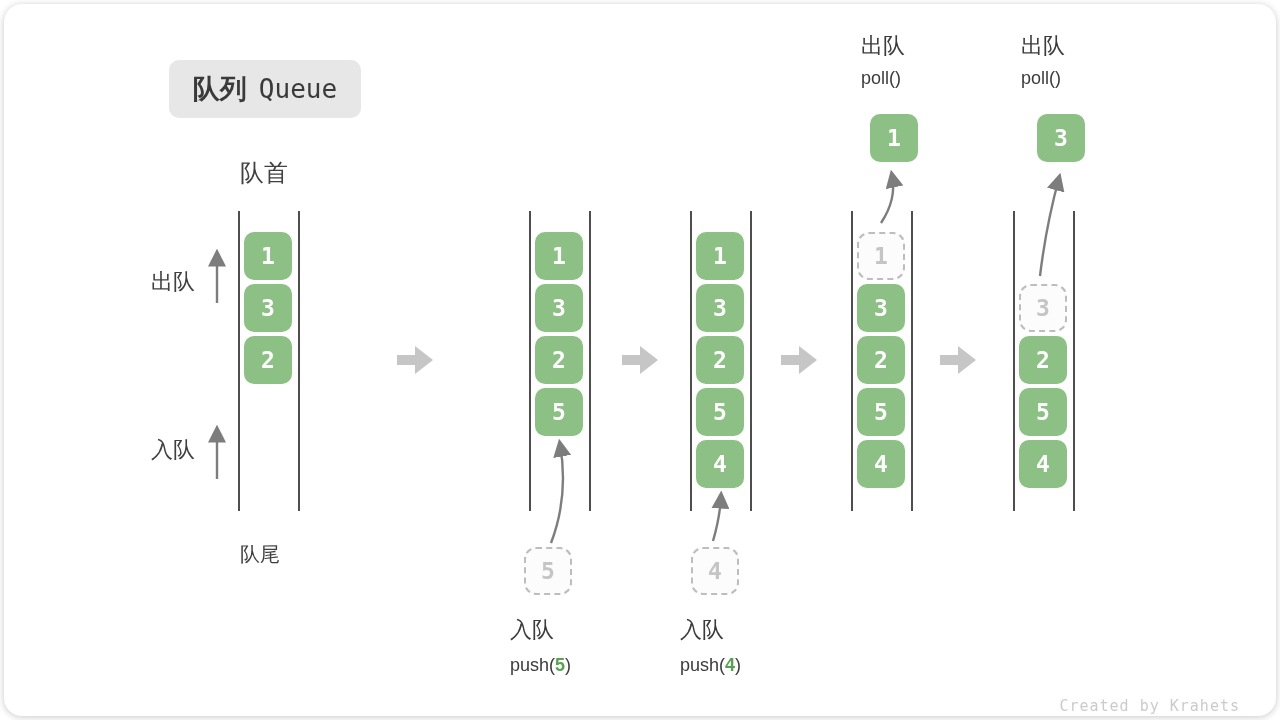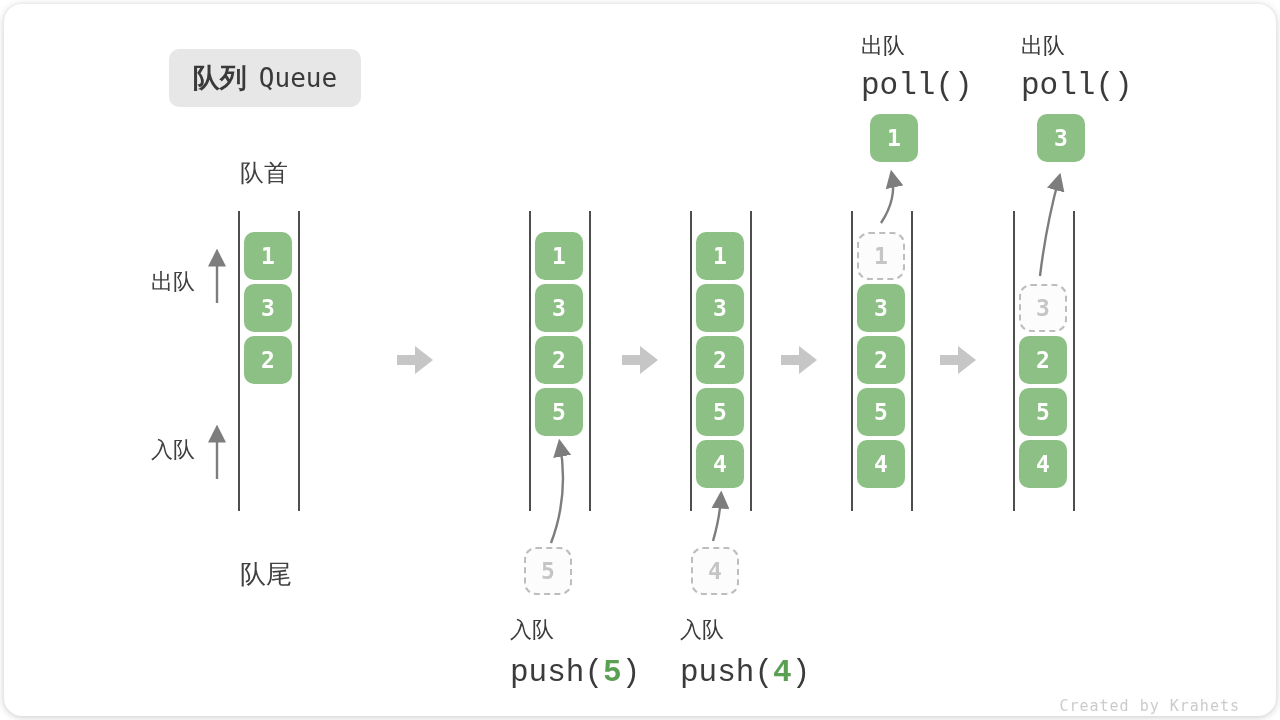--- a/index.html
+++ b/index.html
@@ -2,47 +2,47 @@
 <html><head>
 <meta charset="utf-8">
 <style>
   * { margin:0; padding:0; box-sizing:border-box; }
   html,body { width:1280px; height:720px; background:#ffffff; overflow:hidden;
               font-family:"Liberation Sans", sans-serif; }
   .canvas { position:absolute; left:0; top:0; width:1280px; height:720px; background:#fff; }
   .frame  { position:absolute; inset:4px; border-radius:18px; pointer-events:none;
             box-shadow:0 1px 7px rgba(0,0,0,.22); }
 
-  .badge { position:absolute; left:169px; top:49px; width:192px; height:58px;
+  .badge { position:absolute; left:169px; top:60px; width:192px; height:58px;
            background:#e7e7e7; border-radius:10px; display:flex; align-items:center;
            justify-content:center; gap:12px; }
   .badge-zh { font-size:27px; font-weight:bold; color:#3a3a3a; }
   .badge-en { font-family:"DejaVu Sans Mono", monospace; font-size:26px; color:#3a3a3a; }
 
   .lbl { position:absolute; color:#404040; font-weight:normal; }
   .lbl-front   { left:240px; top:157px; font-size:24px; }
-  .lbl-rear    { left:240px; top:557px; font-size:26px; }
+  .lbl-rear    { left:240px; top:541px; font-size:20px; }
   .lbl-dequeue { left:151px; top:267px; font-size:22px; }
   .lbl-enqueue { left:151px; top:435px; font-size:22px; }
 
   .chline { position:absolute; width:2px; background:#4e4e4e; }
 
   .box { position:absolute; width:48px; height:48px; border-radius:10px;
          display:flex; align-items:center; justify-content:center;
          font-family:"DejaVu Sans Mono", monospace; font-size:23px; font-weight:bold; }
   .box.solid  { background:#8dc084; color:#ffffff; }
   .box.dashed { background:#fcfcfc; border:2px dashed #bdbdbd; color:#c5c5c5; border-radius:12px; }
 
   .blockarrow { position:absolute; top:344px; width:36px; height:32px; }
 
   .cap-bottom { position:absolute; top:615px; color:#3b3b3b; }
   .cap-bottom .l1 { font-size:22px; font-weight:500; margin-bottom:10px; }
   .cap-top { position:absolute; top:31px; color:#3b3b3b; }
   .cap-top .l1 { font-size:22px; font-weight:500; margin-bottom:7px; }
-  .code { font-family:Liberation Mono, monospace; font-size:31px; color:#3b3b3b; }
+  .code { font-family:Liberation Sans, sans-serif; font-size:18px; color:#3b3b3b; }
   .code .arg { color:#5aa052; font-weight:bold; }
 
   .overlay { position:absolute; left:0; top:0; width:1280px; height:720px; pointer-events:none; }
 
   .watermark { position:absolute; right:40px; top:677px; font-family:"DejaVu Sans Mono", monospace;
                font-size:15px; color:#cbcbcb; letter-spacing:1px;margin-top:20px; }
 </style>
 </head>
 <body>
 

